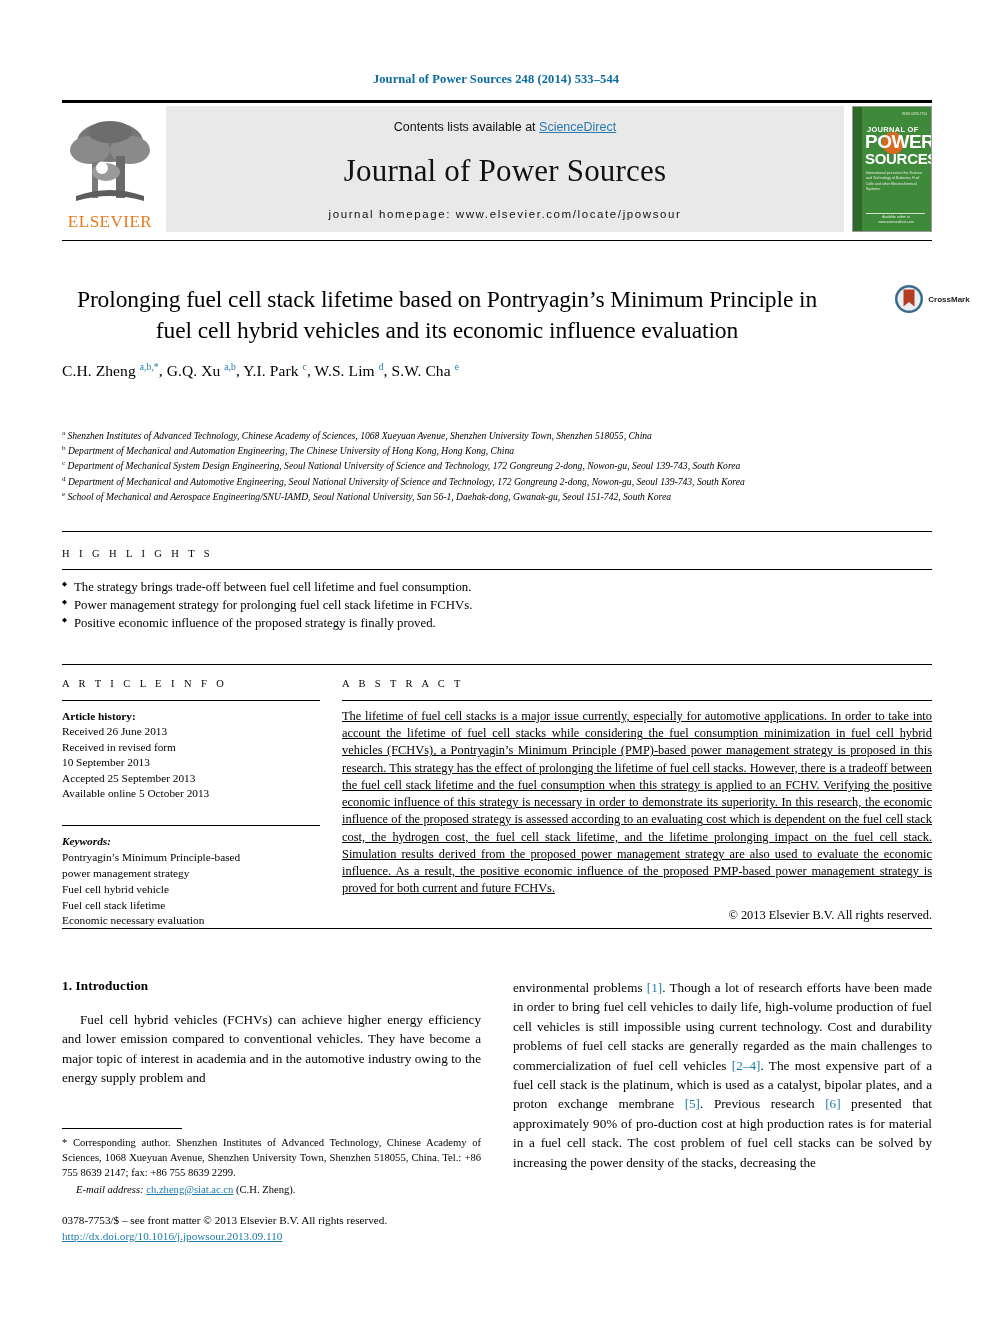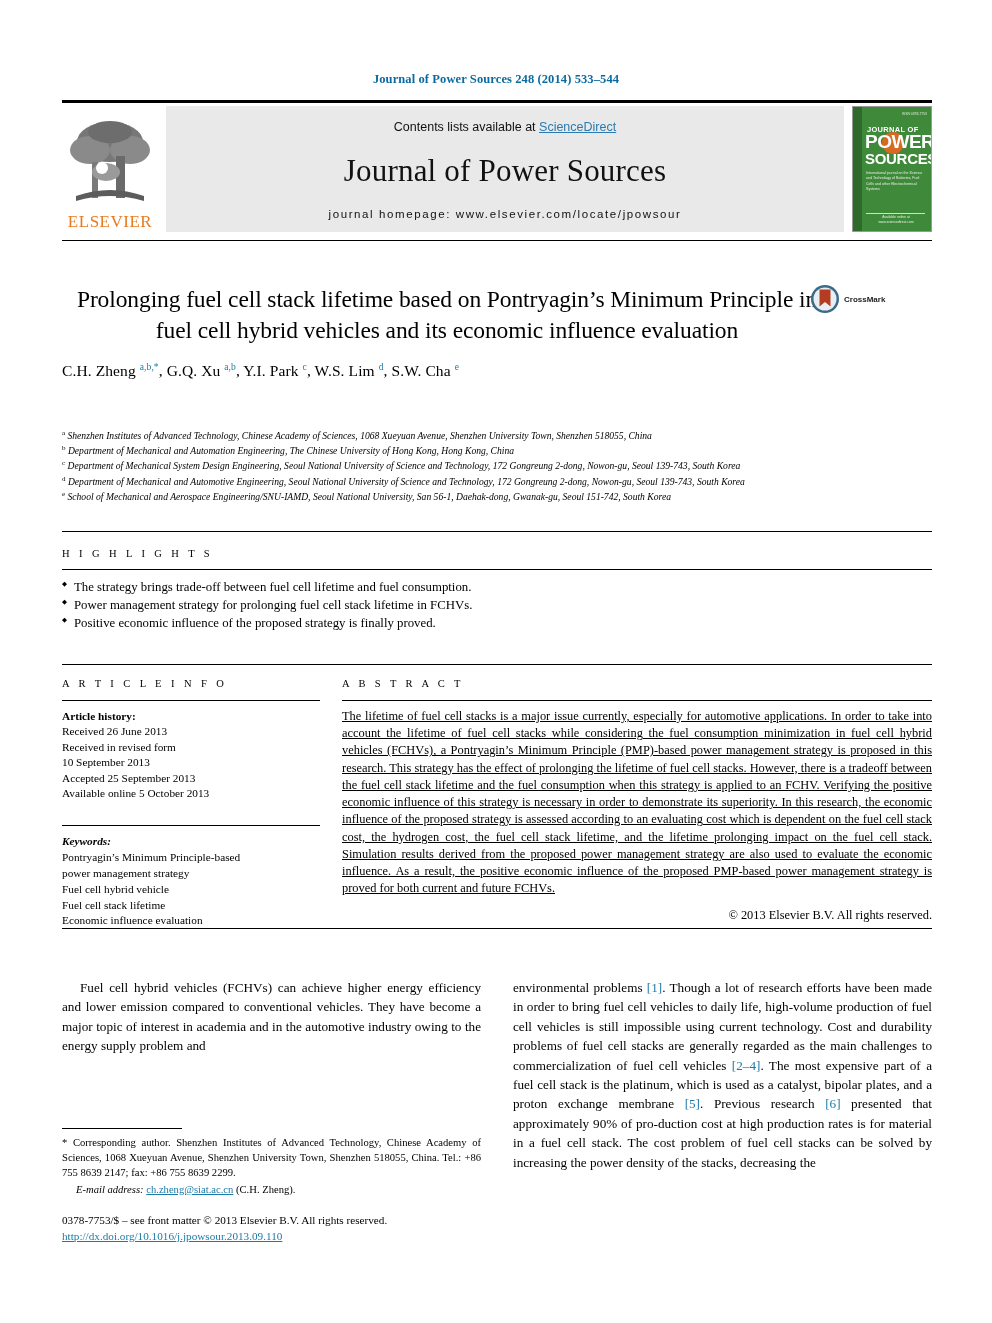--- a/index.html
+++ b/index.html
@@ -176,25 +176,26 @@
     margin-top: 17px;
     font-family: "Liberation Serif", serif;
     font-size: 15.5px;
     color: #000;
     letter-spacing: .1px;
   }
   .authors sup { color: #1b7aa8; font-size: 9.5px; }
   .crossmark {
     position: absolute;
     top: 284px;
-    left: 810px;
+    left: 886px;
     width: 92px;
     display: flex;
     align-items: center;
     gap: 4px;
+    justify-content: center;
   }
   .crossmark-label {
     font-family: "Liberation Sans", sans-serif;
     font-size: 8px;
     font-weight: bold;
     color: #222;
   }
 
   .affiliations {
     position: absolute;
@@ -458,39 +459,40 @@
         </div>
 
         <div class="kw-block">
           <div class="kw-rule"></div>
           <div class="kw-body">
             <div class="it">Keywords:</div>
             <div>Pontryagin’s Minimum Principle-based</div>
             <div>power management strategy</div>
             <div>Fuel cell hybrid vehicle</div>
             <div>Fuel cell stack lifetime</div>
-            <div>Economic influence evaluation</div>
+            <div>Economic necessary evaluation</div>
           </div>
         </div>
       </div>
 
       <div class="col-abs">
         <div class="sec-label">A B S T R A C T</div>
         <div class="abs-rule"></div>
         <div class="abs-body">The lifetime of fuel cell stacks is a major issue currently, especially for automotive applications. In order to take into account the lifetime of fuel cell stacks while considering the fuel consumption minimization in fuel cell hybrid vehicles (FCHVs), a Pontryagin’s Minimum Principle (PMP)-based power management strategy is proposed in this research. This strategy has the effect of prolonging the lifetime of fuel cell stacks. However, there is a tradeoff between the fuel cell stack lifetime and the fuel consumption when this strategy is applied to an FCHV. Verifying the positive economic influence of this strategy is necessary in order to demonstrate its superiority. In this research, the economic influence of the proposed strategy is assessed according to an evaluating cost which is dependent on the fuel cell stack cost, the hydrogen cost, the fuel cell stack lifetime, and the lifetime prolonging impact on the fuel cell stack. Simulation results derived from the proposed power management strategy are also used to evaluate the economic influence. As a result, the positive economic influence of the proposed PMP-based power management strategy is proved for both current and future FCHVs.</div>
         <div class="abs-copy">© 2013 Elsevier B.V. All rights reserved.</div>
       </div>
 
     </div>
   </div>
 
   <div class="bottom-rule"></div>
 
   <div class="body-cols">
     <div class="bcol">
+      <h2 class="sec-head">1. Introduction</h2>
       <p class="body-p">Fuel cell hybrid vehicles (FCHVs) can achieve higher energy efficiency and lower emission compared to conventional vehicles. They have become a major topic of interest in academia and in the automotive industry owing to the energy supply problem and</p>
     </div>
     <div class="bcol">
       <p class="body-p noind">environmental problems <span class="ref">[1]</span>. Though a lot of research efforts have been made in order to bring fuel cell vehicles to daily life, high-volume production of fuel cell vehicles is still impossible using current technology. Cost and durability problems of fuel cell stacks are generally regarded as the main challenges to commercialization of fuel cell vehicles <span class="ref">[2–4]</span>. The most expensive part of a fuel cell stack is the platinum, which is used as a catalyst, bipolar plates, and a proton exchange membrane <span class="ref">[5]</span>. Previous research <span class="ref">[6]</span> presented that approximately 90% of pro-duction cost at high production rates is for material in a fuel cell stack. The cost problem of fuel cell stacks can be solved by increasing the power density of the stacks, decreasing the</p>
     </div>
   </div>
 
   <div class="footnote">
     <div class="footnote-rule"></div>
     <div class="footnote-body">* Corresponding author. Shenzhen Institutes of Advanced Technology, Chinese Academy of Sciences, 1068 Xueyuan Avenue, Shenzhen University Town, Shenzhen 518055, China. Tel.: +86 755 8639 2147; fax: +86 755 8639 2299.</div>

